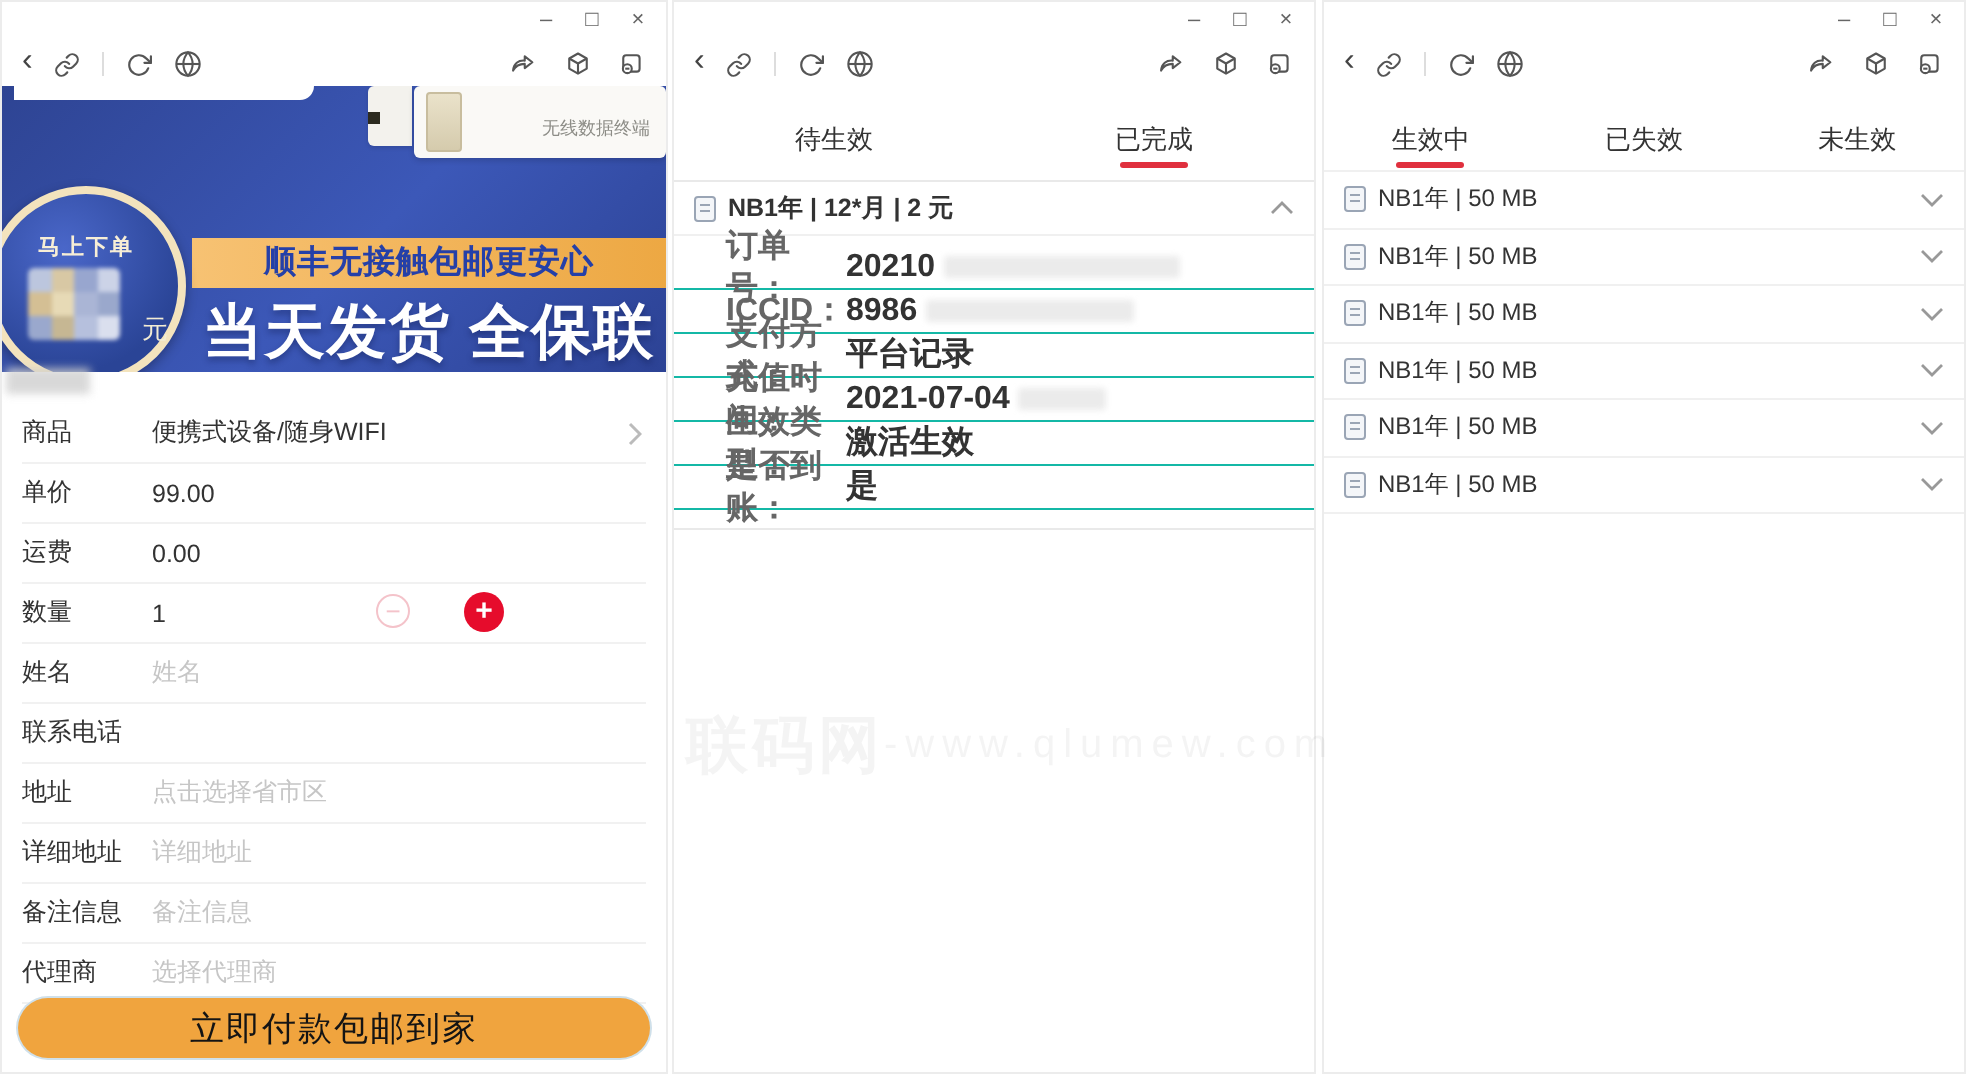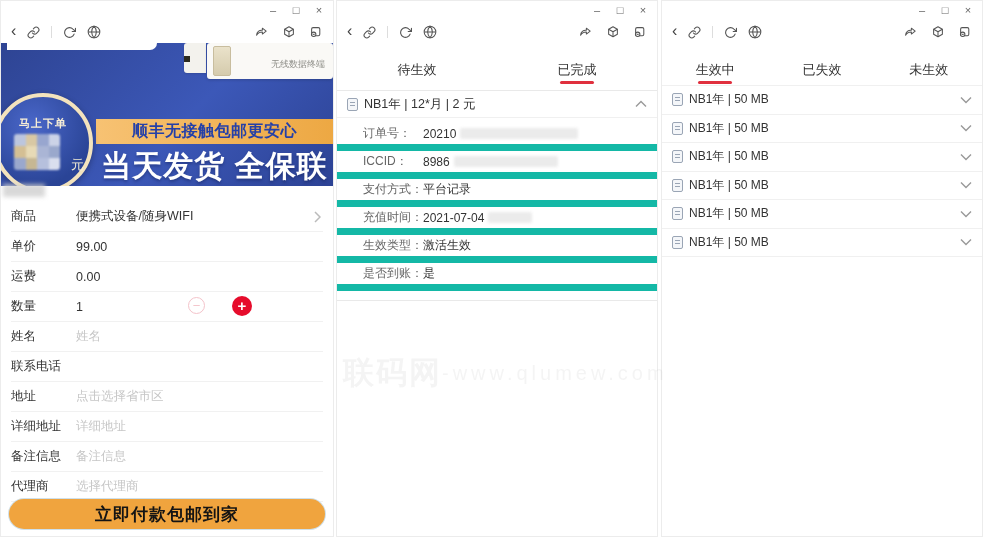--- a/index.html
+++ b/index.html
@@ -73,38 +73,38 @@
   .fplaceholder{color:#c6c6c6;}
   .chev-right{position:absolute;right:2px;top:9px;}
   .step-minus{position:absolute;left:177px;top:5px;width:17px;height:17px;border-radius:50%;
               border:1px solid #f4c3ca;color:#f4c3ca;font-size:13px;line-height:16px;
               text-align:center;box-sizing:border-box;}
   .step-plus{position:absolute;left:221px;top:4px;width:20px;height:20px;border-radius:50%;
              background:#e60c2c;color:#fff;font-size:15px;font-weight:bold;line-height:19px;
              text-align:center;}
   .submit{position:absolute;left:8px;right:8px;top:498px;height:30px;border-radius:17px;
           background:#f0a43e;box-shadow:0 0 0 1px #cfe0ea;display:flex;align-items:center;
-          justify-content:center;font-size:17px;font-weight:bold;color:#141414;
+          justify-content:center;font-size:17px;font-weight:normal;color:#141414;
           letter-spacing:1px;cursor:pointer;}
 
   
   .tabs{display:flex;height:30px;margin-top:12px;}
   .tab{flex:1;text-align:center;font-size:13px;color:#333;position:relative;line-height:30px;
        cursor:pointer;}
   .tab.active::after{content:"";position:absolute;left:50%;transform:translateX(-50%);
        bottom:1px;width:34px;height:3px;background:#e0303e;border-radius:2px;}
 
   
-  .card{margin-top:5px;border-top:1px solid #e9e9e9;border-bottom:1px solid #e9e9e9;}
+  .card{margin-top:5px;border-top:1px solid #e9e9e9;border-bottom:1px solid #e9e9e9;font-weight:bold;}
   .card-header{display:flex;align-items:center;gap:6px;height:26px;padding:0 10px;
                font-size:12.5px;color:#333;border-bottom:1px solid #f0f0f0;cursor:pointer;}
   .collapse{margin-left:auto;display:inline-flex;}
   .details{padding:5px 0 9px;}
-  .drow{display:flex;align-items:center;height:21px;padding-left:26px;font-size:12px;
-        border-bottom:7px solid #14b8a6;}
+  .drow{display:flex;align-items:center;height:21px;padding-left:26px;font-size:16px;
+        border-bottom:1px solid #14b8a6;}
   .dlabel{width:60px;color:#666;flex:none;}
   .dvalue{color:#333;display:flex;align-items:center;gap:4px;}
   .redact{display:inline-block;height:11px;background:#ebebeb;border-radius:2px;
           filter:blur(1.5px);}
   .r-order{width:118px}.r-iccid{width:104px}.r-time{width:44px}
 
   
   .list{border-top:1px solid #f0f0f0;}
   .lrow{display:flex;align-items:center;gap:6px;height:27.5px;padding:0 10px;
         border-bottom:1px solid #f0f0f0;font-size:12px;color:#333;cursor:pointer;}

